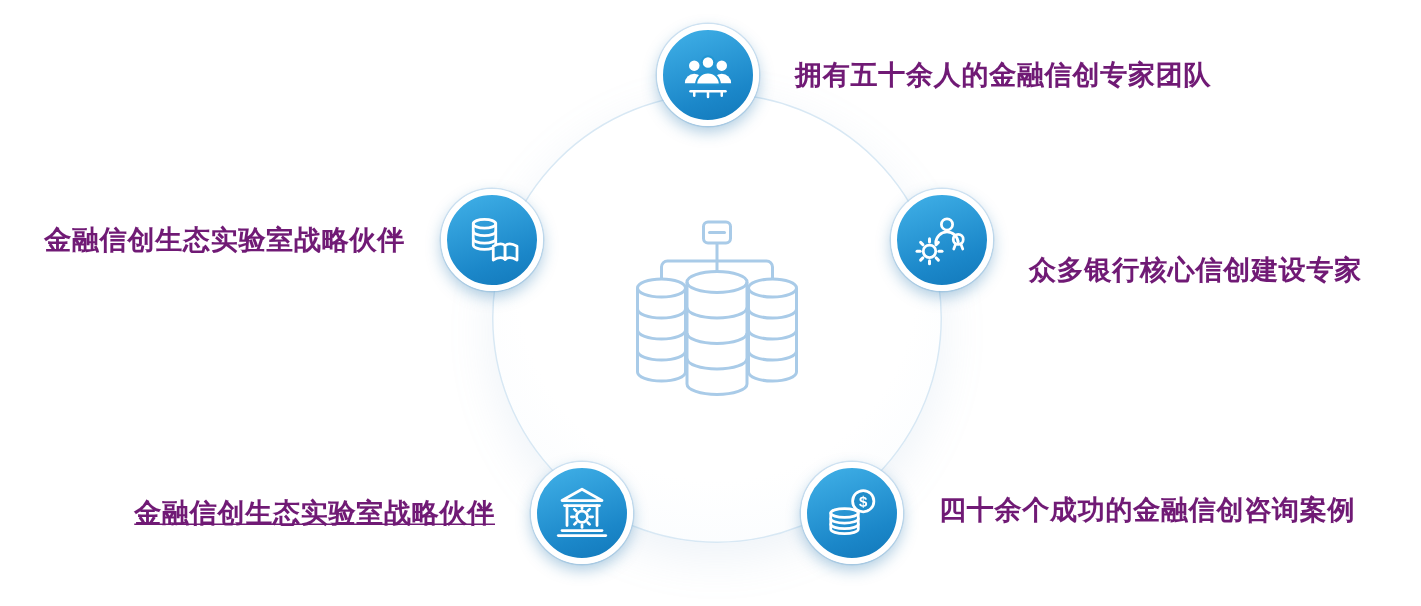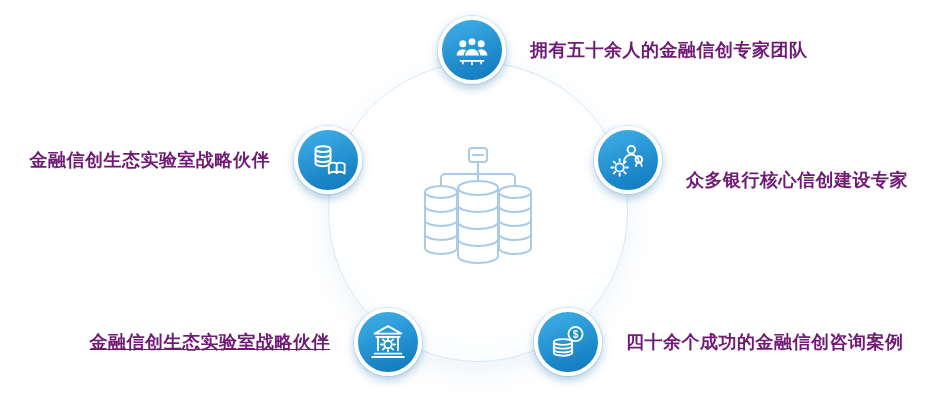--- a/index.html
+++ b/index.html
@@ -34,21 +34,21 @@
   .label.right-align { text-align:right; }
 
   .b-top          { left:438px; top:16px; }
   .b-right        { left:594px; top:126px; }
   .b-bottom-right { left:534px; top:308px; }
   .b-bottom-left  { left:354px; top:308px; }
   .b-left         { left:294px; top:126px; }
 
   .l-top          { left:530px; top:38px; }
   .l-right        { left:686px; top:148px;margin-top:20px; }
-  .l-bottom-right { left:626px; top:330px; }
+  .l-bottom-right { left:626px; top:330px;font-family:Liberation Mono, monospace; }
   .l-bottom-left  { right:617px; top:330px;text-decoration:underline; }
   .l-left         { right:677px; top:148px; }
 </style>
 </head>
 <body>
 
 <div class="stage">
 
   <div class="big-circle"></div>
 

